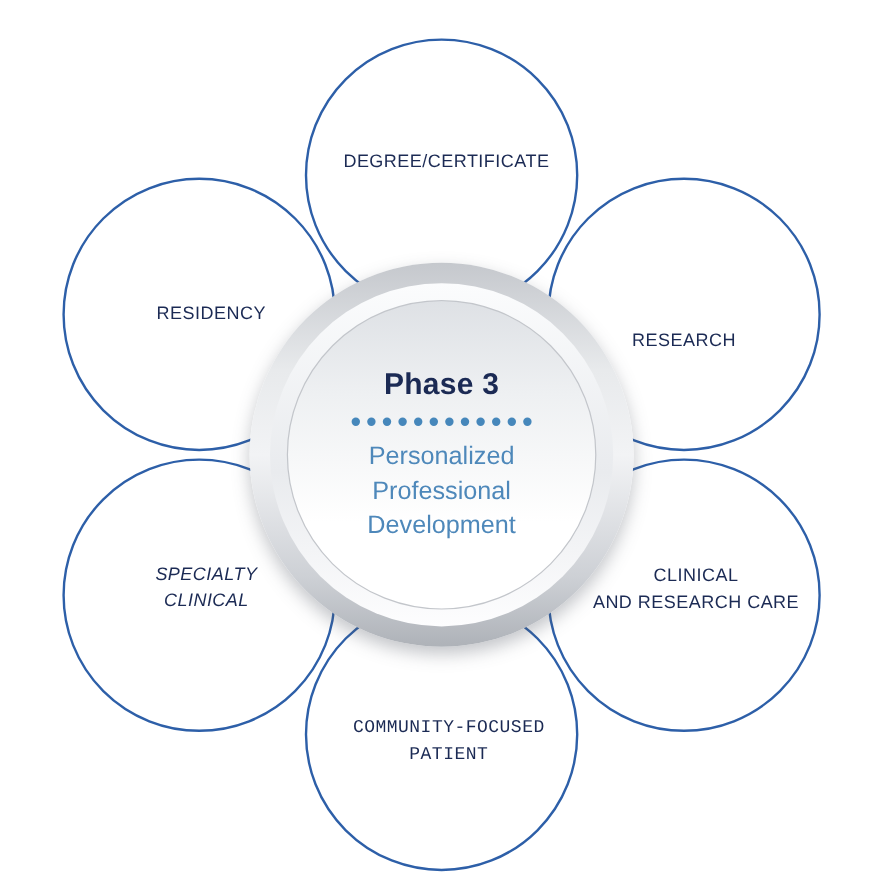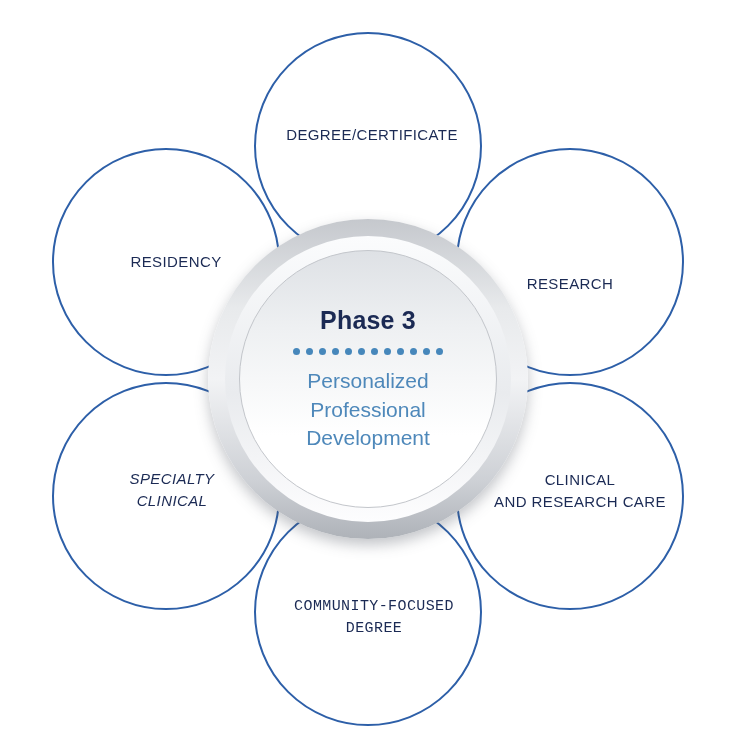--- a/index.html
+++ b/index.html
@@ -108,21 +108,21 @@
   </div>
   <div class="node-label l-research">
     <span>RESEARCH</span>
   </div>
   <div class="node-label l-clinical">
     <span>CLINICAL</span>
     <span>AND RESEARCH CARE</span>
   </div>
   <div class="node-label l-community">
     <span>COMMUNITY-FOCUSED</span>
-    <span>DEGREE</span>
+    <span>PATIENT</span>
   </div>
   <div class="node-label l-specialty">
     <span>SPECIALTY</span>
     <span>CLINICAL</span>
   </div>
   <div class="node-label l-residency">
     <span>RESIDENCY</span>
   </div>
 
 </div>

